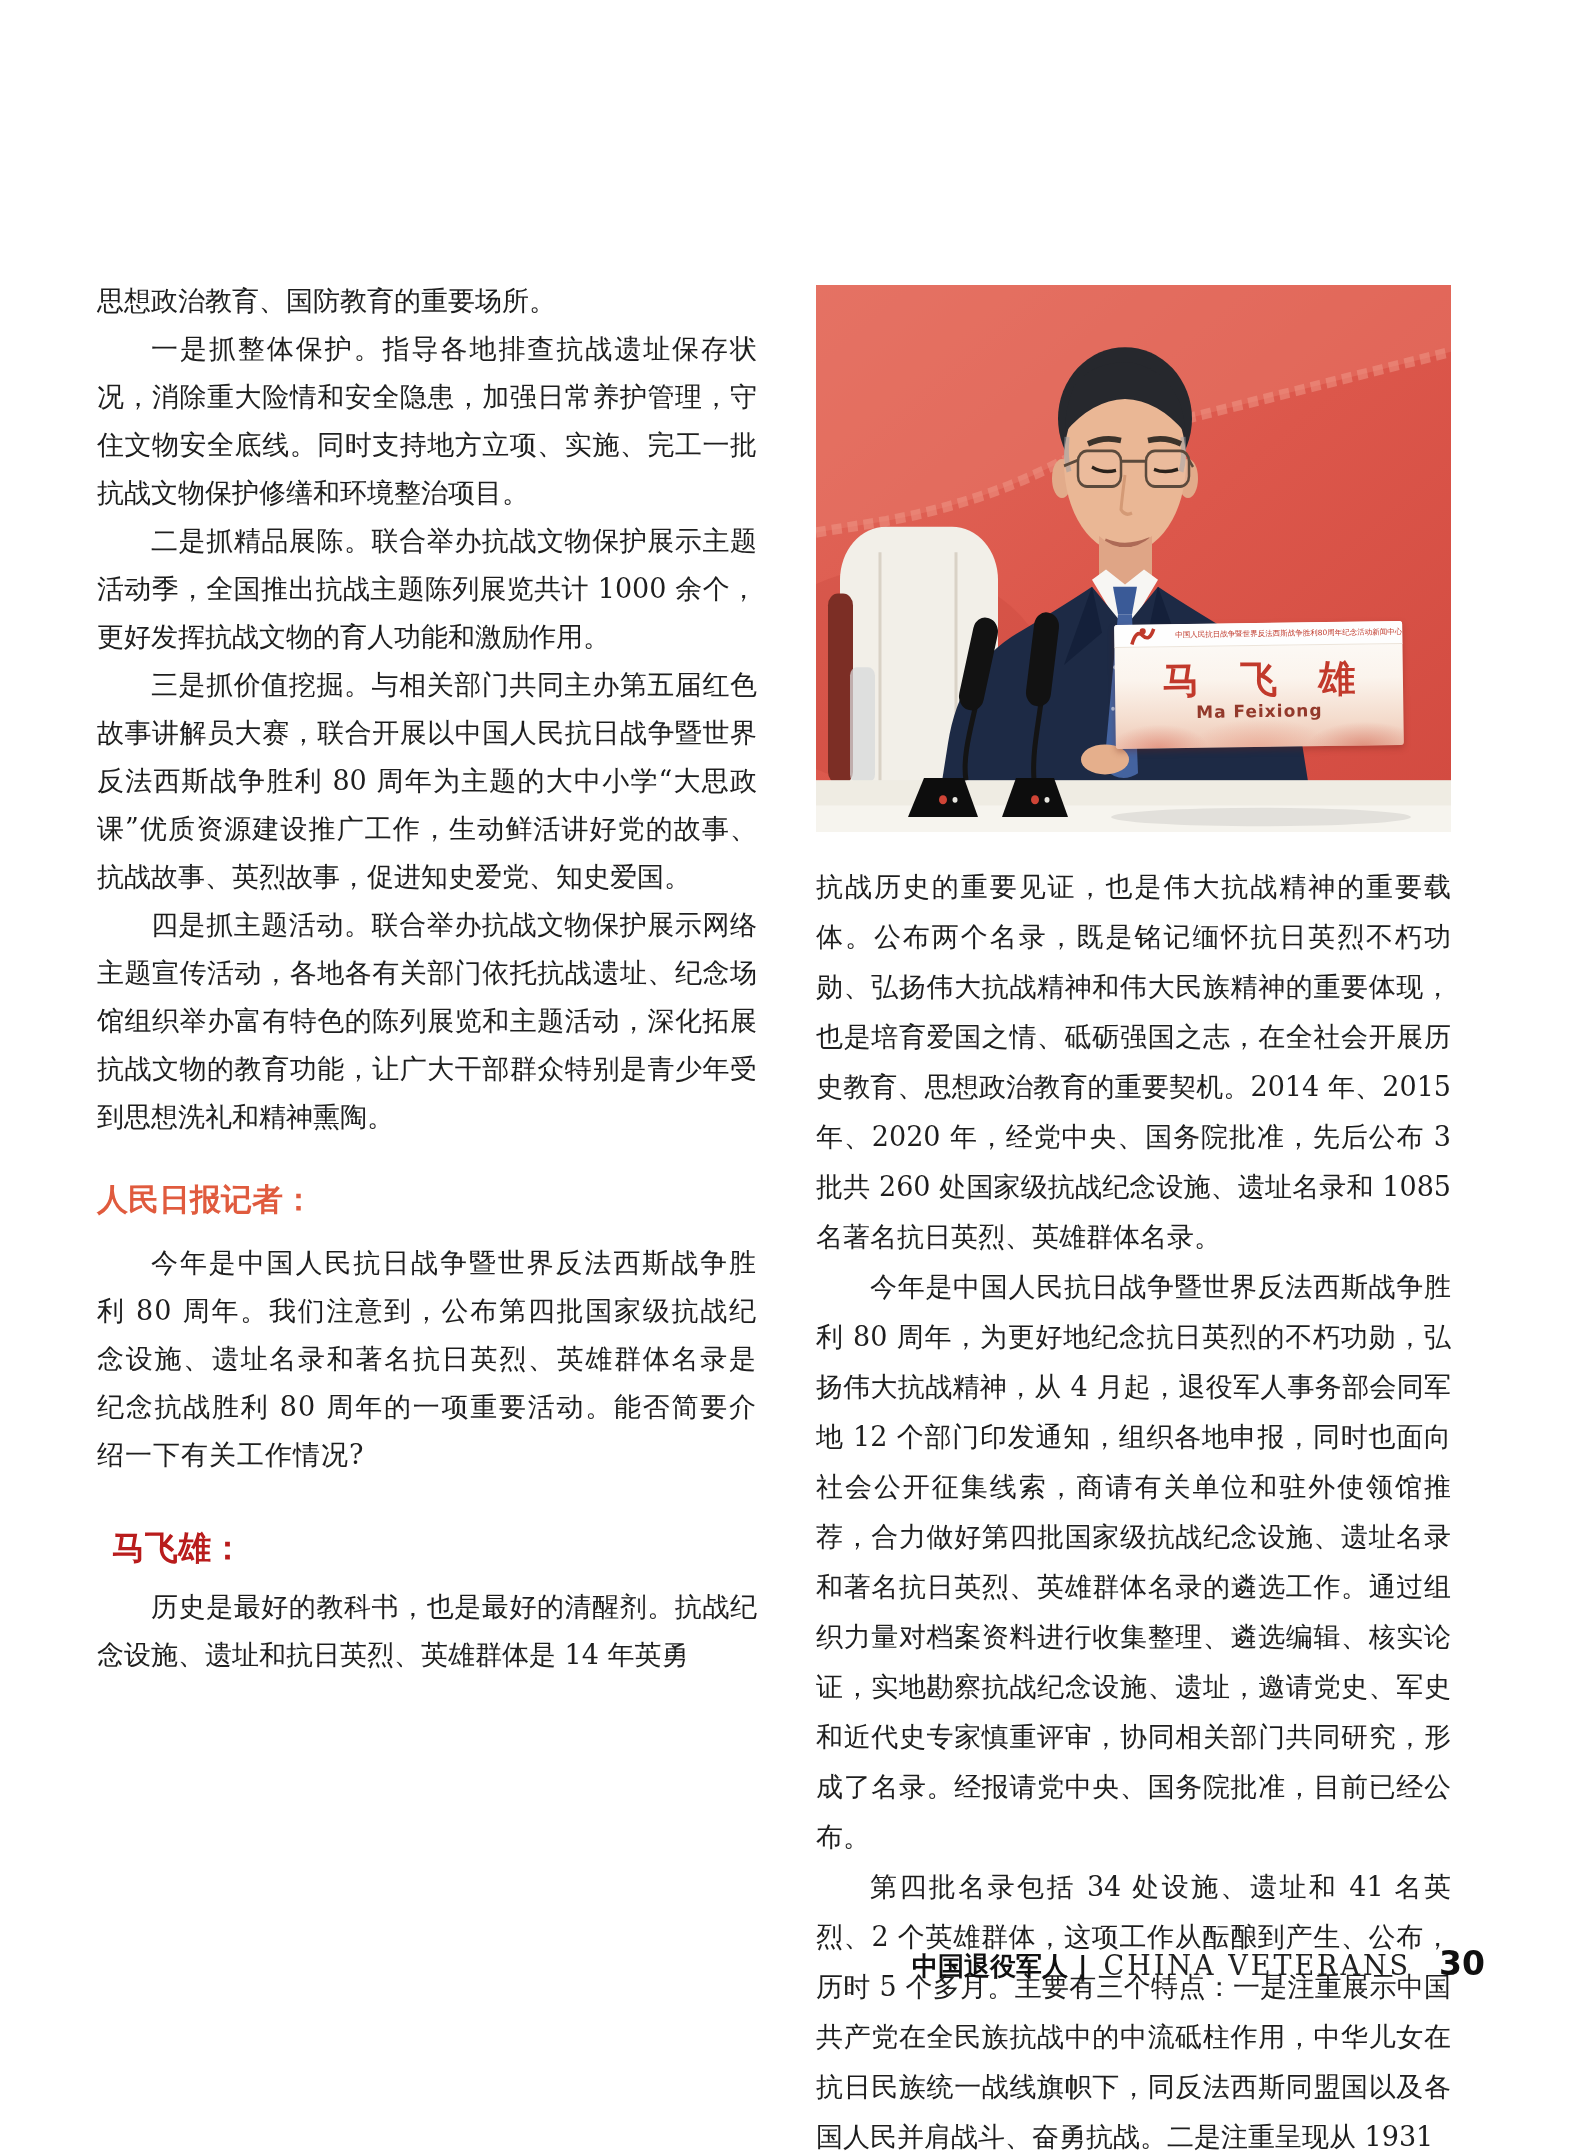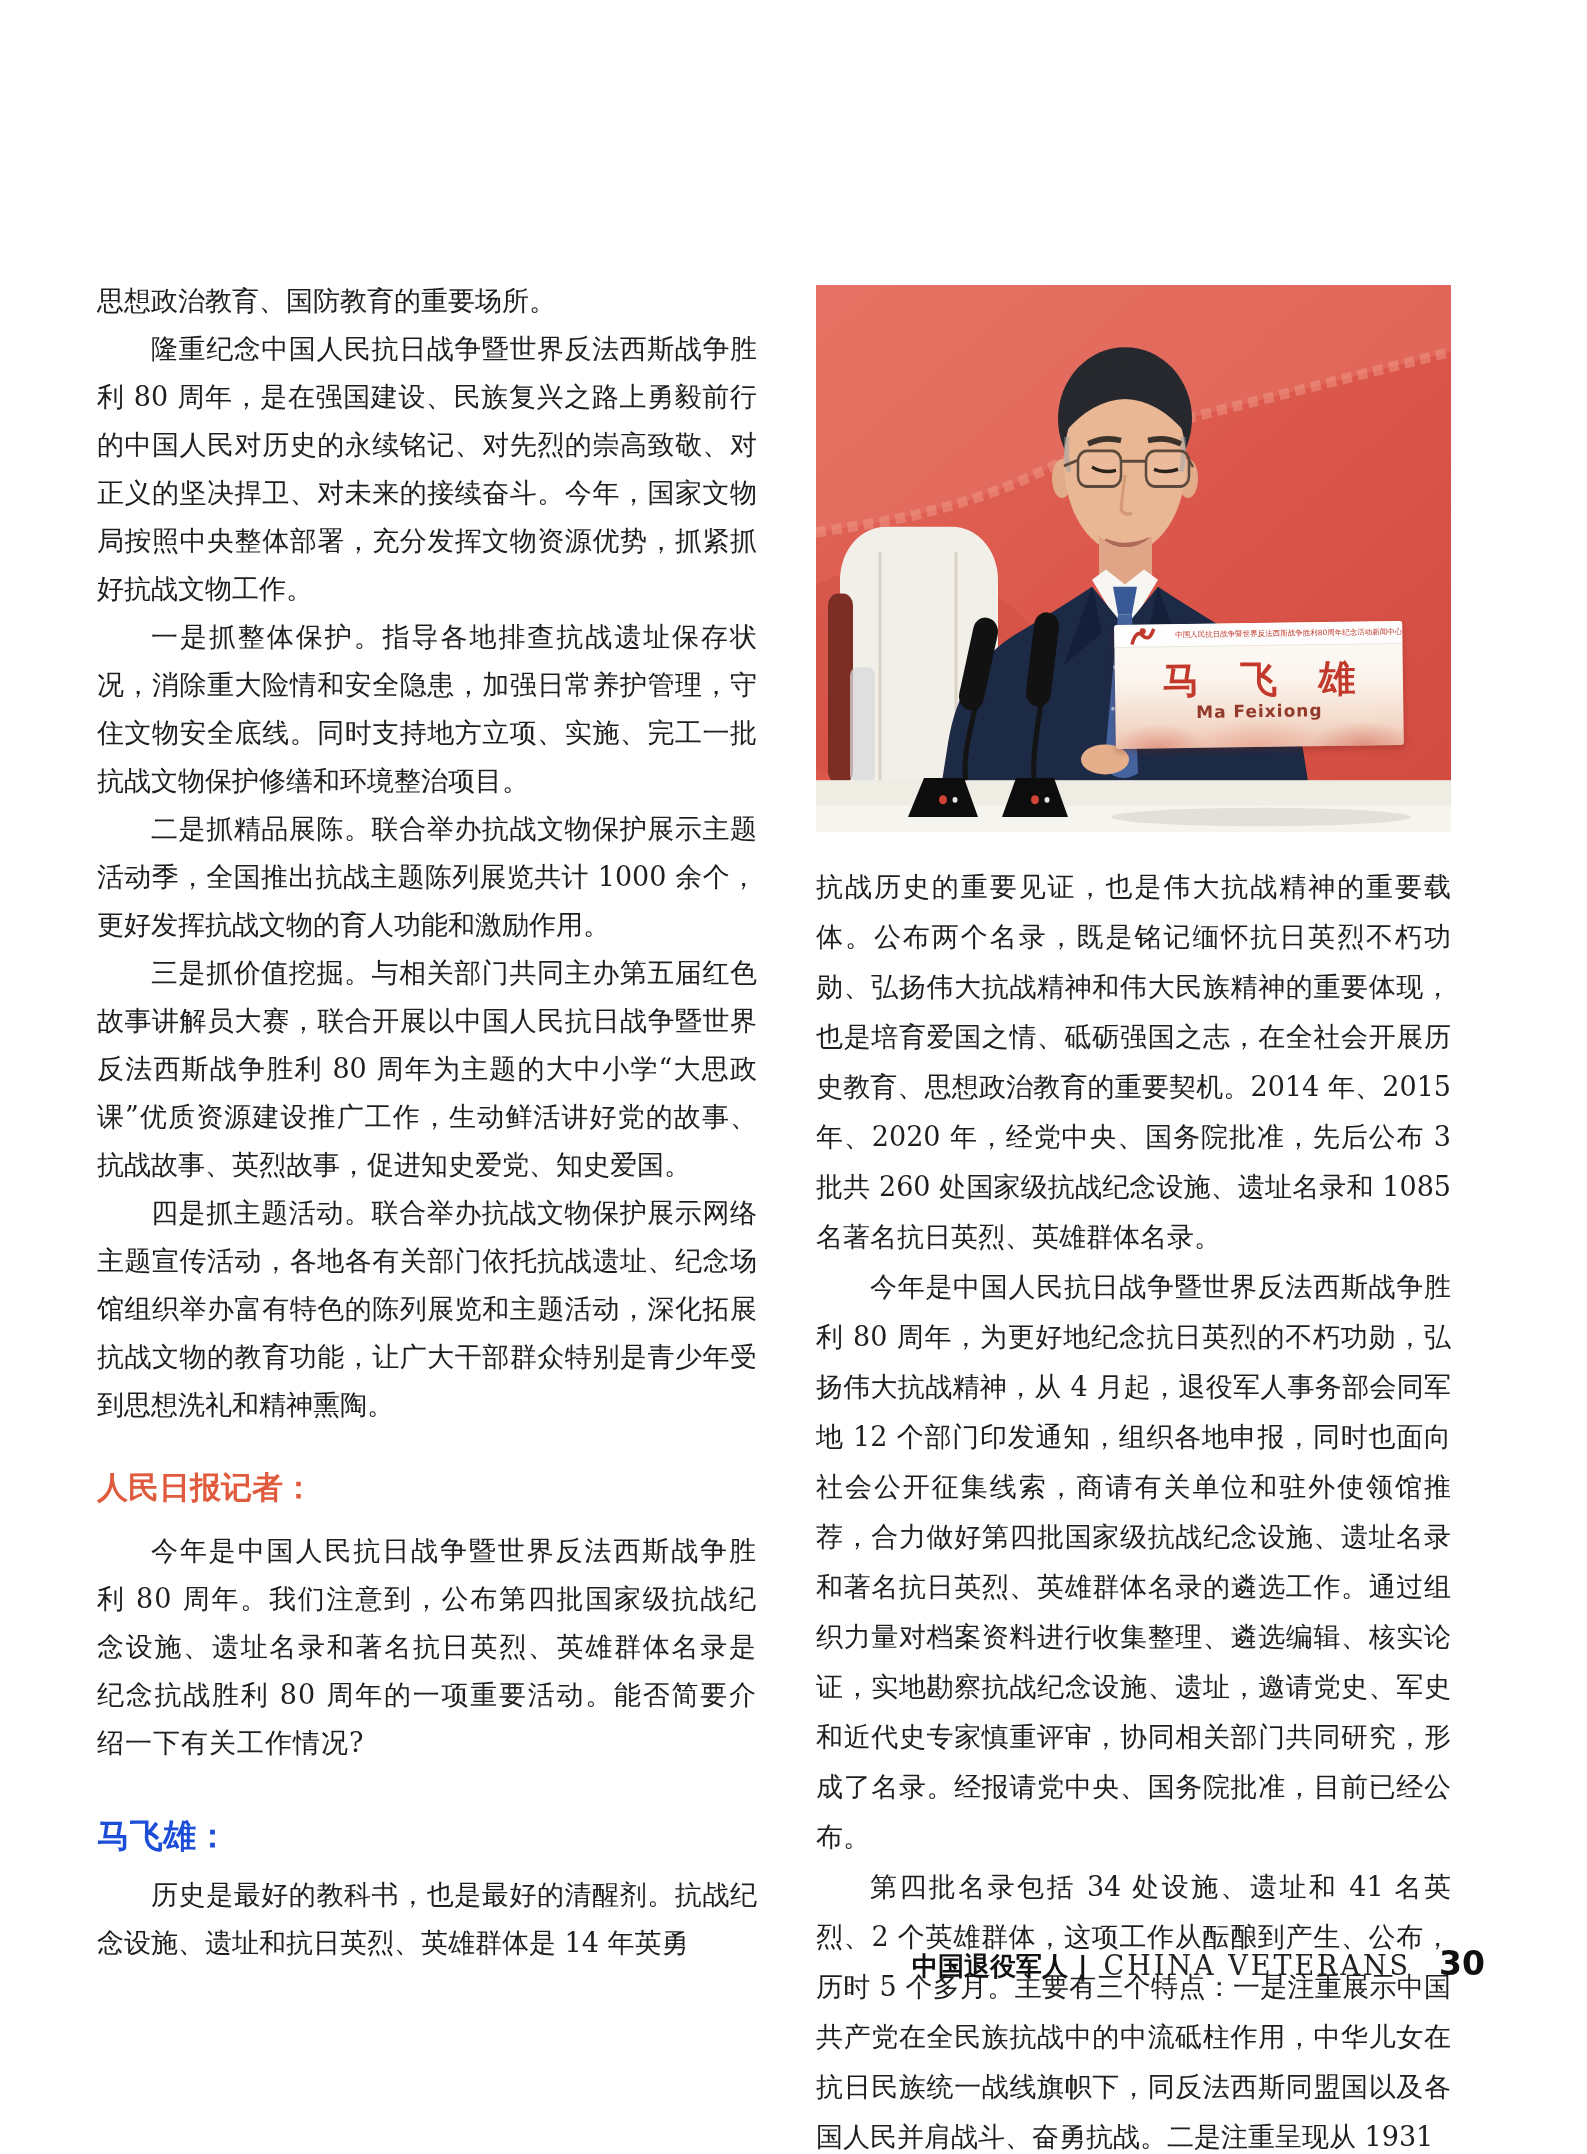--- a/index.html
+++ b/index.html
@@ -6,22 +6,22 @@
   .page{position:relative;width:1587px;height:2154px;background:#fff;overflow:hidden;
         font-family:"DejaVu Serif","Liberation Serif",serif;color:#1e1e1e;}
   .col{position:absolute;text-align:justify;}
   .col-left{left:97px;top:277px;width:660px;}
   .col-right{left:816px;top:285px;width:635px;}
   .para{margin:0;font-size:27px;line-height:48px;text-indent:2em;color:#1e1e1e;}
   .col-right .para{line-height:50px;}
   .noindent{text-indent:0;}
   .h-red{margin:36px 0 18px 0;font-family:"DejaVu Sans","Liberation Sans",sans-serif;
          font-weight:bold;font-size:31px;line-height:44px;color:#e05b3e;text-indent:0;}
-  .h-gold{margin:46px 0 12px 0;font-weight:bold;font-size:33px;line-height:46px;
-          color:#1d4ed8;text-indent:0;font-family:"DejaVu Serif","Liberation Serif",serif;}
+  .h-gold{margin:46px 0 12px 15px;font-weight:bold;font-size:33px;line-height:46px;
+          color:#b91c1c;text-indent:0;font-family:"DejaVu Serif","Liberation Serif",serif;}
   .question .para{letter-spacing:1px;}
   
   .photo{position:relative;width:635px;height:547px;margin:0 0 30px 0;}
   .photo svg{display:block;width:100%;height:100%;}
   .placard{position:absolute;left:299px;top:338px;width:288px;height:124px;
            background:linear-gradient(180deg,#fdfcfa 0%,#fbf4ed 45%,#f4dccd 78%,#eec6b4 100%);
            border-radius:3px;box-shadow:0 3px 6px rgba(110,35,25,.35);
            transform:rotate(-0.8deg);overflow:hidden;}
   .placard-header{height:22px;background:#fefefe;border-bottom:1px solid #ece4da;
                   display:flex;align-items:center;justify-content:center;gap:4px;}
@@ -48,21 +48,20 @@
               font-weight:bold;font-size:33px;color:#101010;}
 </style>
 </head>
 <body>
 
 <div class="page">
 
   <div class="col col-left">
     <div>
         <p class="para noindent">思想政治教育、国防教育的重要场所。</p>
-        <p class="para">隆重纪念中国人民抗日战争暨世界反法西斯战争胜利 80 周年，是在强国建设、民族复兴之路上勇毅前行的中国人民对历史的永续铭记、对先烈的崇高致敬、对正义的坚决捍卫、对未来的接续奋斗。今年，国家文物局按照中央整体部署，充分发挥文物资源优势，抓紧抓好抗战文物工作。</p>
         <p class="para">一是抓整体保护。指导各地排查抗战遗址保存状况，消除重大险情和安全隐患，加强日常养护管理，守住文物安全底线。同时支持地方立项、实施、完工一批抗战文物保护修缮和环境整治项目。</p>
         <p class="para">二是抓精品展陈。联合举办抗战文物保护展示主题活动季，全国推出抗战主题陈列展览共计 1000 余个，更好发挥抗战文物的育人功能和激励作用。</p>
         <p class="para">三是抓价值挖掘。与相关部门共同主办第五届红色故事讲解员大赛，联合开展以中国人民抗日战争暨世界反法西斯战争胜利 80 周年为主题的大中小学“大思政课”优质资源建设推广工作，生动鲜活讲好党的故事、抗战故事、英烈故事，促进知史爱党、知史爱国。</p>
         <p class="para">四是抓主题活动。联合举办抗战文物保护展示网络主题宣传活动，各地各有关部门依托抗战遗址、纪念场馆组织举办富有特色的陈列展览和主题活动，深化拓展抗战文物的教育功能，让广大干部群众特别是青少年受到思想洗礼和精神熏陶。</p>
       </div>
 
     <div class="h-red">人民日报记者：</div>
 
     <div class="question">
         <p class="para">今年是中国人民抗日战争暨世界反法西斯战争胜利 80 周年。我们注意到，公布第四批国家级抗战纪念设施、遗址名录和著名抗日英烈、英雄群体名录是纪念抗战胜利 80 周年的一项重要活动。能否简要介绍一下有关工作情况?</p>

